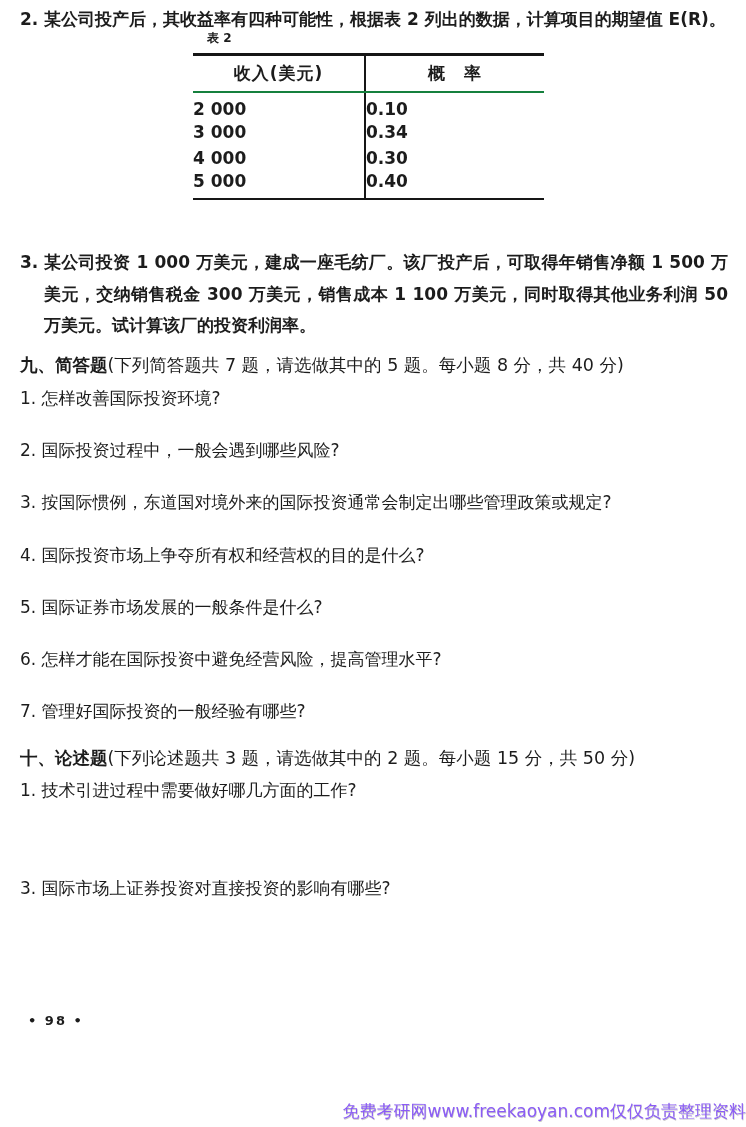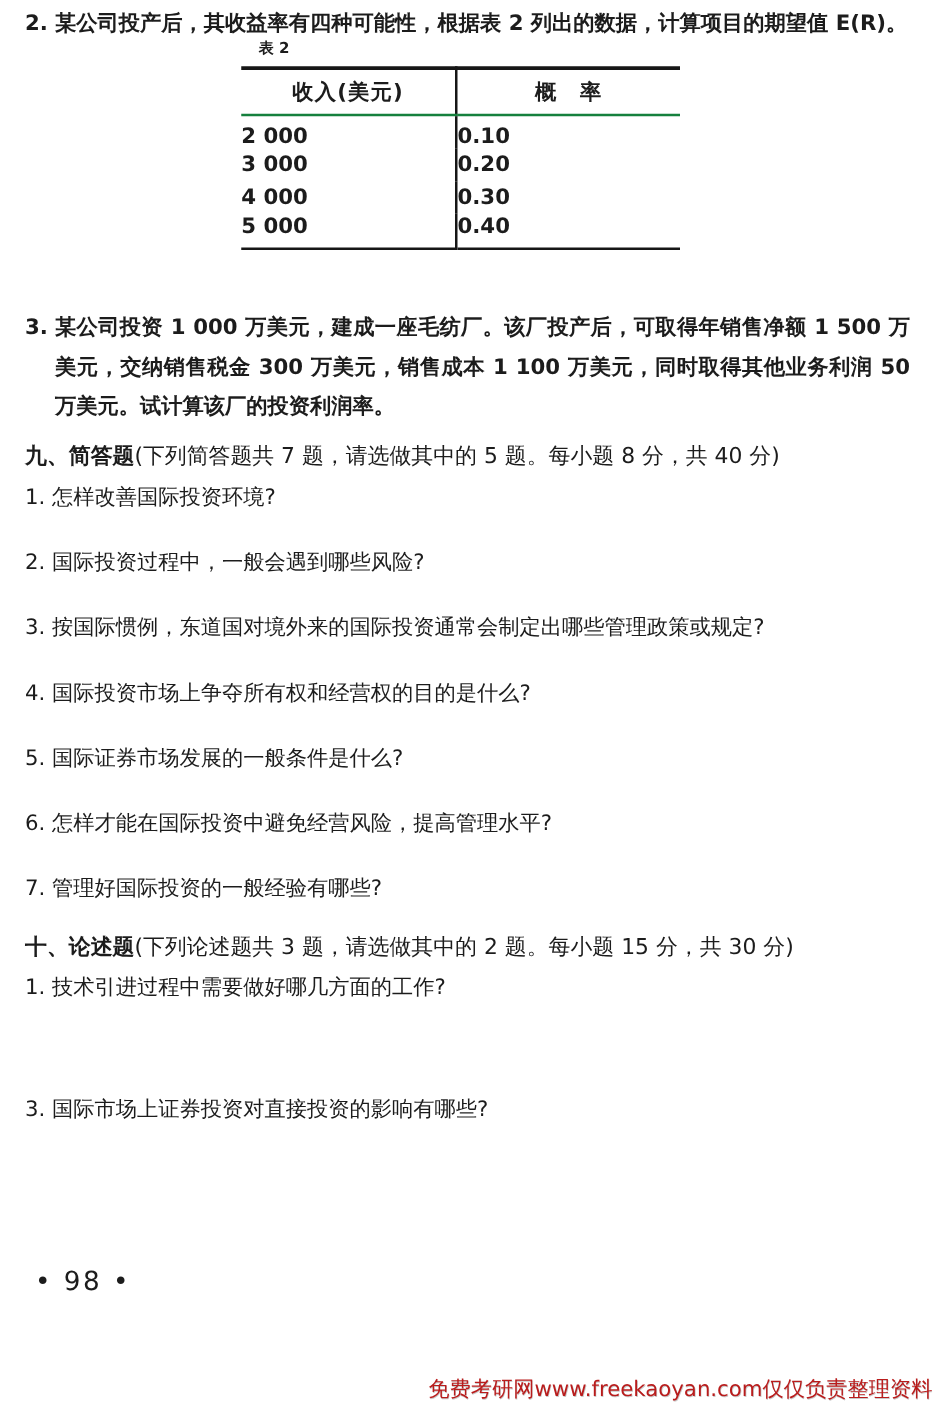--- a/index.html
+++ b/index.html
@@ -81,30 +81,30 @@
     font-size: 17px;
     font-weight: 400;
     line-height: 24px;
     white-space: nowrap;
   }
   
   .pageno {
     position: absolute;
     left: 28px;
     top: 1013px;
-    font-size: 21px;
-    font-weight: 400;
+    font-size: 13px;
+    font-weight: 700;
     letter-spacing: 2px;
   }
   .watermark {
     position: absolute;
     right: 0px;
     top: 1100px;
     font-size: 17px;
-    color: #b91c1c;
+    color: #8b5cf6;
     text-shadow: 0.5px 0.5px 0 #c9c9c9;
     white-space: nowrap;
   }
 </style>
 </head>
 <body>
 
 <div class="page">
 
   <div class="problem" style="top:4px">
@@ -120,21 +120,21 @@
         <th>概　率</th>
       </tr>
     </thead>
     <tbody>
       <tr>
         <td>2 000</td>
         <td>0.10</td>
       </tr>
       <tr>
         <td>3 000</td>
-        <td>0.20</td>
+        <td>0.34</td>
       </tr>
       <tr>
         <td>4 000</td>
         <td>0.30</td>
       </tr>
       <tr>
         <td>5 000</td>
         <td>0.40</td>
       </tr>
     </tbody>
@@ -150,21 +150,21 @@
   </div>
   <div class="q" style="top:386px">1. 怎样改善国际投资环境?</div>
   <div class="q" style="top:438px">2. 国际投资过程中，一般会遇到哪些风险?</div>
   <div class="q" style="top:490px">3. 按国际惯例，东道国对境外来的国际投资通常会制定出哪些管理政策或规定?</div>
   <div class="q" style="top:543px">4. 国际投资市场上争夺所有权和经营权的目的是什么?</div>
   <div class="q" style="top:595px">5. 国际证券市场发展的一般条件是什么?</div>
   <div class="q" style="top:647px">6. 怎样才能在国际投资中避免经营风险，提高管理水平?</div>
   <div class="q" style="top:699px">7. 管理好国际投资的一般经验有哪些?</div>
 
   <div class="sec" style="top:746px">
-    <span class="sec-label">十、论述题</span><span class="sec-note">(下列论述题共 3 题，请选做其中的 2 题。每小题 15 分，共 30 分)</span>
+    <span class="sec-label">十、论述题</span><span class="sec-note">(下列论述题共 3 题，请选做其中的 2 题。每小题 15 分，共 50 分)</span>
   </div>
   <div class="q" style="top:778px">1. 技术引进过程中需要做好哪几方面的工作?</div>
   <div class="q" style="top:876px">3. 国际市场上证券投资对直接投资的影响有哪些?</div>
 
   <div class="pageno">• 98 •</div>
   <div class="watermark">免费考研网www.freekaoyan.com仅仅负责整理资料</div>
 
 </div>
 
 </body></html>

